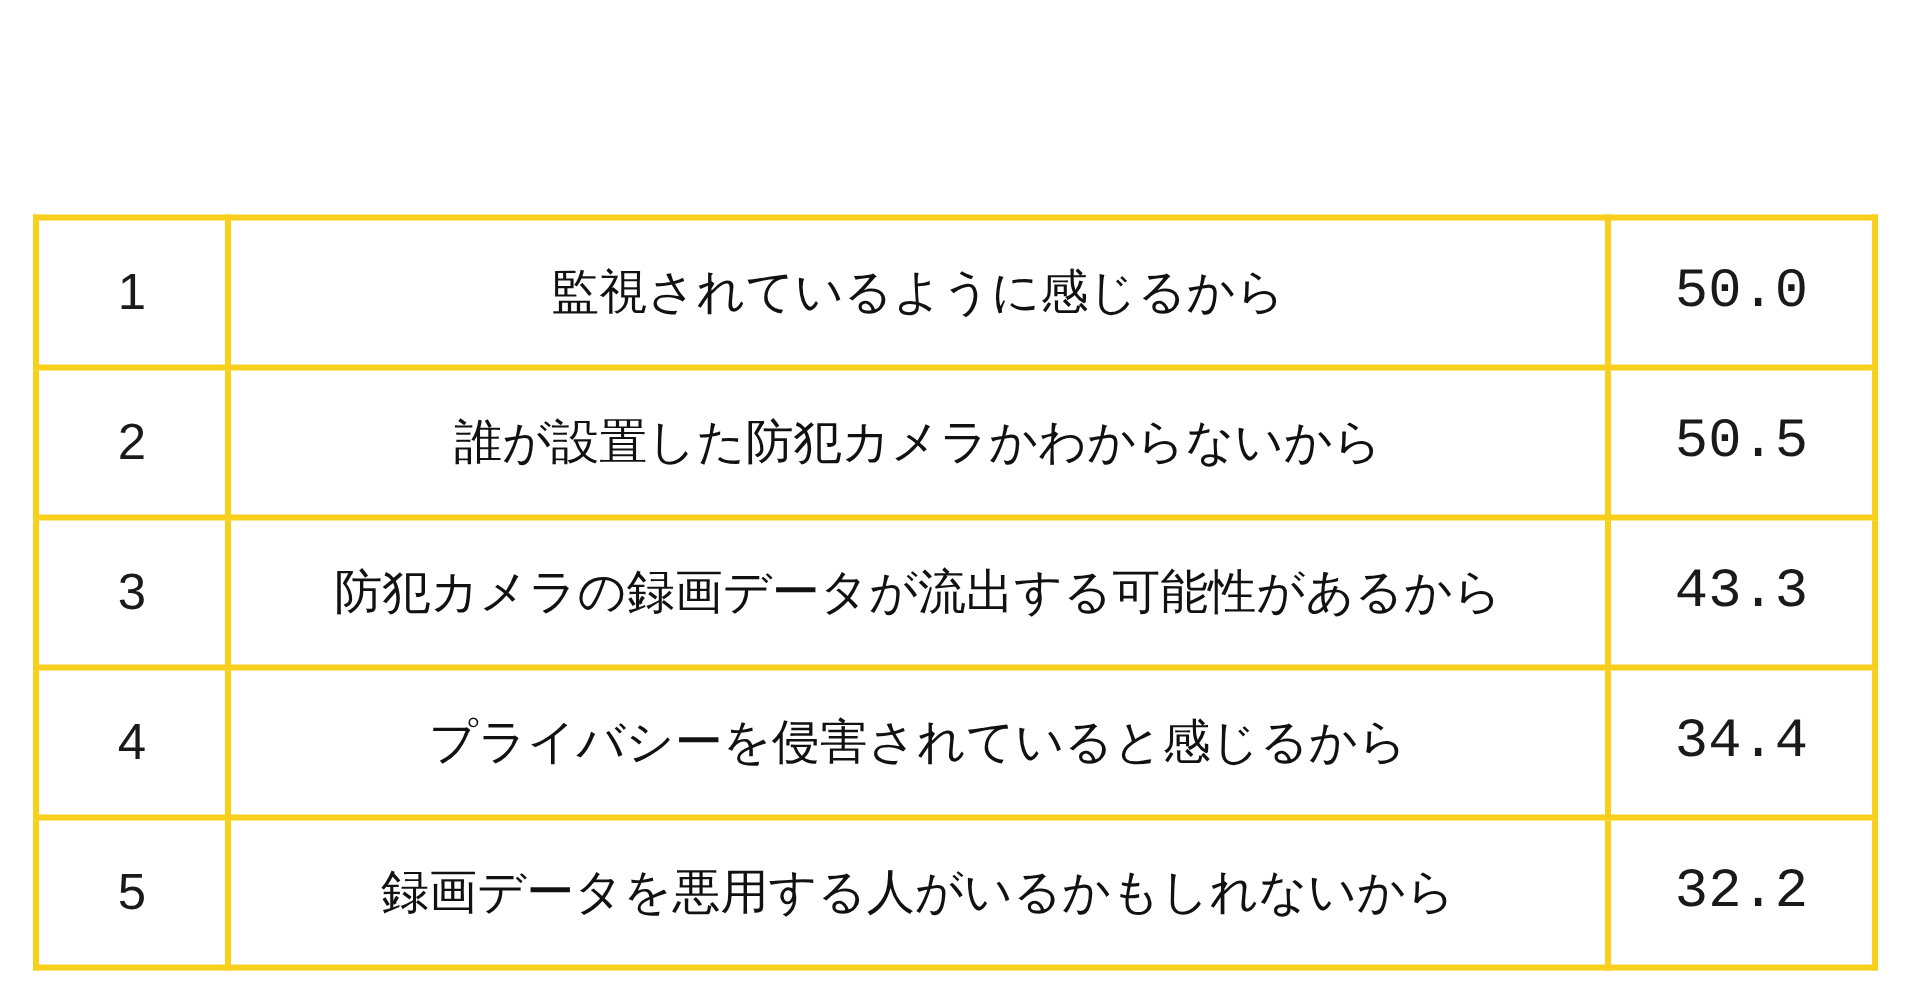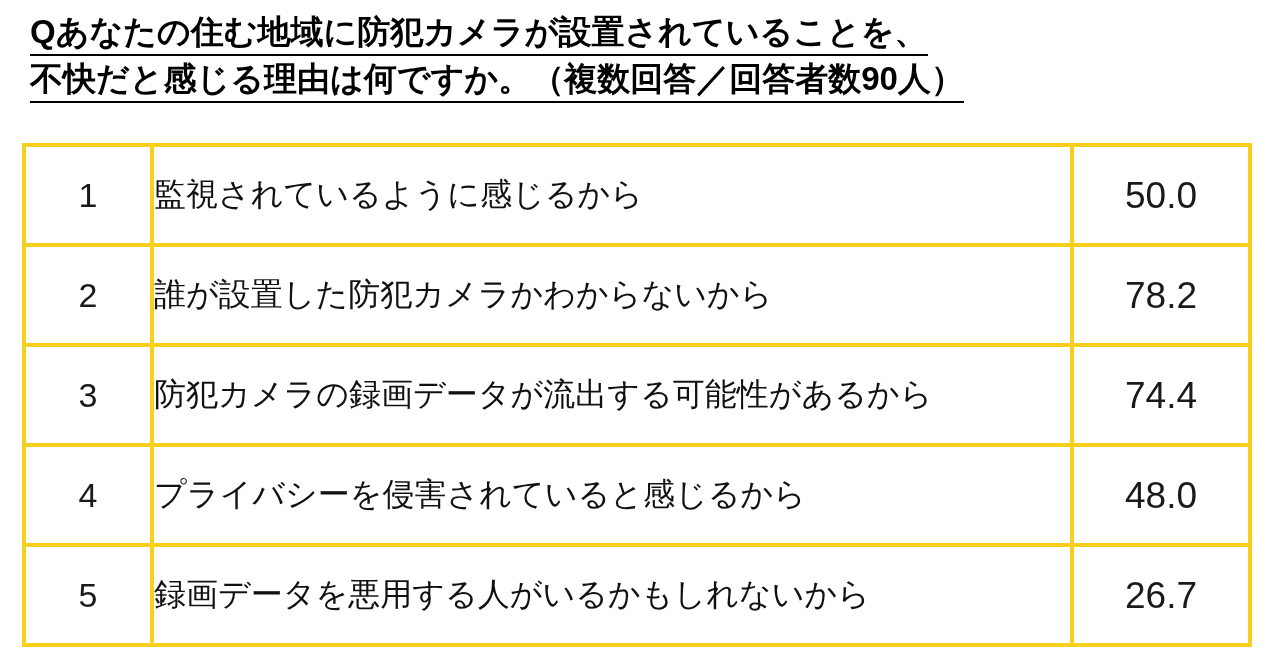--- a/index.html
+++ b/index.html
@@ -73,75 +73,72 @@
   .col-value  { width: 178px; }
 
   .cell-rank {
     text-align: center;
     font-size: 34px;
     font-weight: 400;
     color: #1a1a1a;
     line-height: 1;
   }
   .cell-label {
-    text-align: left;
+    text-align: center;
     font-size: 32px;
     font-weight: 400;
     color: #111111;
     line-height: 1.1;
     padding-left: 18px;
     white-space: nowrap;
     overflow: hidden;
   }
   .cell-value {
     text-align: center;
     font-size: 37px;
     font-weight: 400;
     color: #1a1a1a;
     line-height: 1;
+    font-family: Liberation Mono, monospace;
   }
 </style>
 </head>
 <body>
 
 <div class="page">
 
-  <div class="title-block">
-    <span class="title-line first">Qあなたの住む地域に防犯カメラが設置されていることを、</span>
-    <span class="title-line second">不快だと感じる理由は何ですか。（複数回答／回答者数90人）</span>
-  </div>
 
   <table class="rank-table">
     <colgroup>
       <col class="col-rank">
       <col class="col-label">
       <col class="col-value">
     </colgroup>
     <tbody>
       <tr>
         <td class="cell-rank">1</td>
         <td class="cell-label">監視されているように感じるから</td>
         <td class="cell-value">50.0</td>
       </tr>
       <tr>
         <td class="cell-rank">2</td>
         <td class="cell-label">誰が設置した防犯カメラかわからないから</td>
-        <td class="cell-value">78.2</td>
+        <td class="cell-value">50.5</td>
       </tr>
       <tr>
         <td class="cell-rank">3</td>
         <td class="cell-label">防犯カメラの録画データが流出する可能性があるから</td>
-        <td class="cell-value">74.4</td>
+        <td class="cell-value">43.3</td>
       </tr>
       <tr>
         <td class="cell-rank">4</td>
         <td class="cell-label">プライバシーを侵害されていると感じるから</td>
-        <td class="cell-value">48.0</td>
+        <td class="cell-value">34.4</td>
       </tr>
       <tr>
         <td class="cell-rank">5</td>
         <td class="cell-label">録画データを悪用する人がいるかもしれないから</td>
-        <td class="cell-value">26.7</td>
+        <td class="cell-value">32.2</td>
       </tr>
     </tbody>
   </table>
 
 </div>
 
 </body></html>

